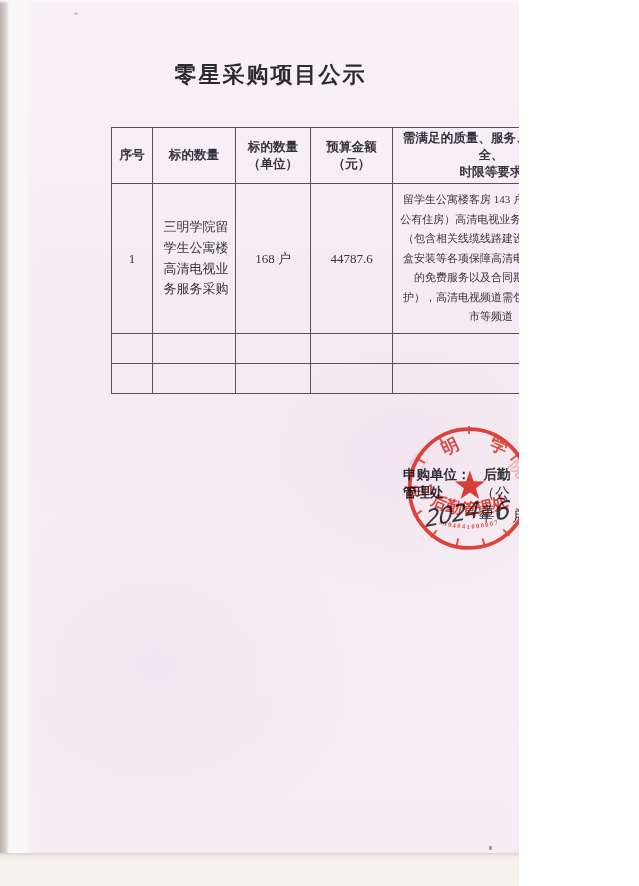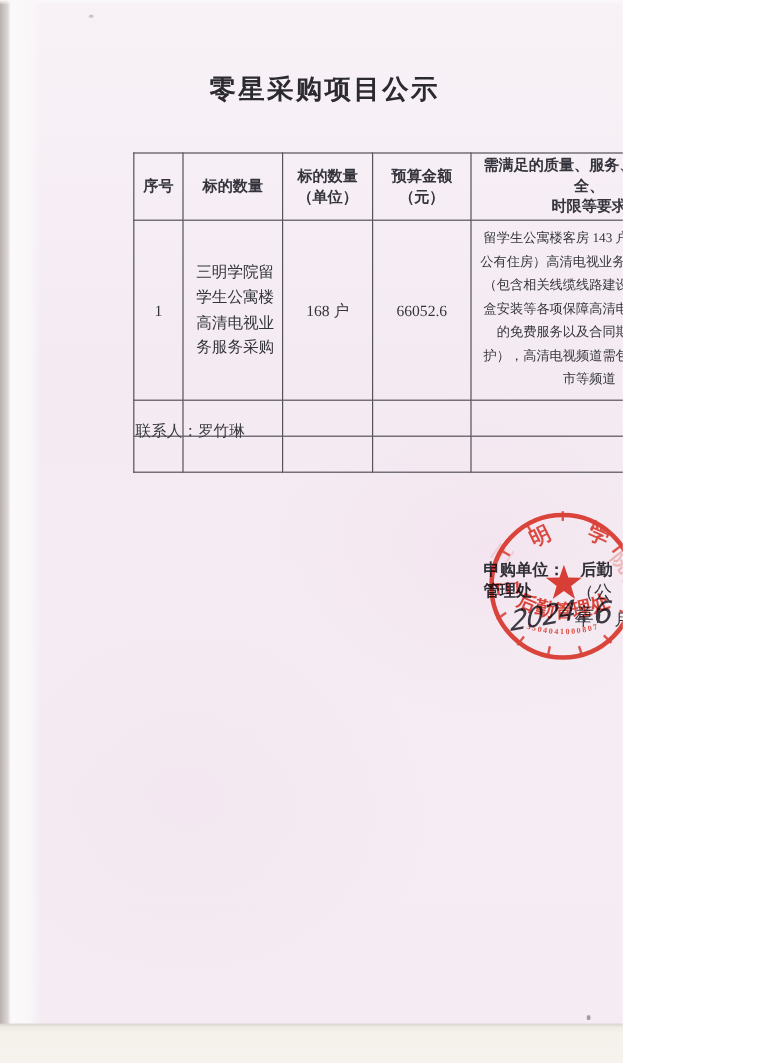--- a/index.html
+++ b/index.html
@@ -97,42 +97,41 @@
 （元）</th>
         <th>需满足的质量、服务、售后、安全、
 时限等要求</th>
       </tr>
     </thead>
     <tbody>
       <tr class="r-main">
         <td class="c-seq">1</td>
         <td class="c-name">三明学院留学生公寓楼高清电视业务服务采购</td>
         <td class="c-qty">168 户</td>
-        <td class="c-budget">66052.6</td>
+        <td class="c-budget">44787.6</td>
         <td class="c-req">留学生公寓楼客房 143 户（包含 3 户公有住房）高清电视业务采购 36 个月（包含相关线缆线路建设和提供机顶盒安装等各项保障高清电视正常播放的免费服务以及合同期内免费维护），高清电视频道需包含央视、省市等频道</td>
       </tr>
       <tr class="r-empty">
         <td class="c-seq"></td>
         <td class="c-name"></td>
         <td class="c-qty"></td>
         <td class="c-budget"></td>
         <td class="c-req"></td>
       </tr>
       <tr class="r-empty">
         <td class="c-seq"></td>
         <td class="c-name"></td>
         <td class="c-qty"></td>
         <td class="c-budget"></td>
         <td class="c-req"></td>
       </tr>
     </tbody>
   </table>
 
   <div class="contact">
-    <div class="row"><span>联系人：</span><span>罗竹琳</span></div>
   </div>
 
   <div class="sig-unit">
     <span>申购单位：</span><span class="val">后勤管理处</span>
   </div>
   <div class="seal-note">（公章）</div>
 
   <span class="date-unit u-year">年</span>
   <span class="date-unit u-month">月</span>
   <span class="date-unit u-day">日</span>

